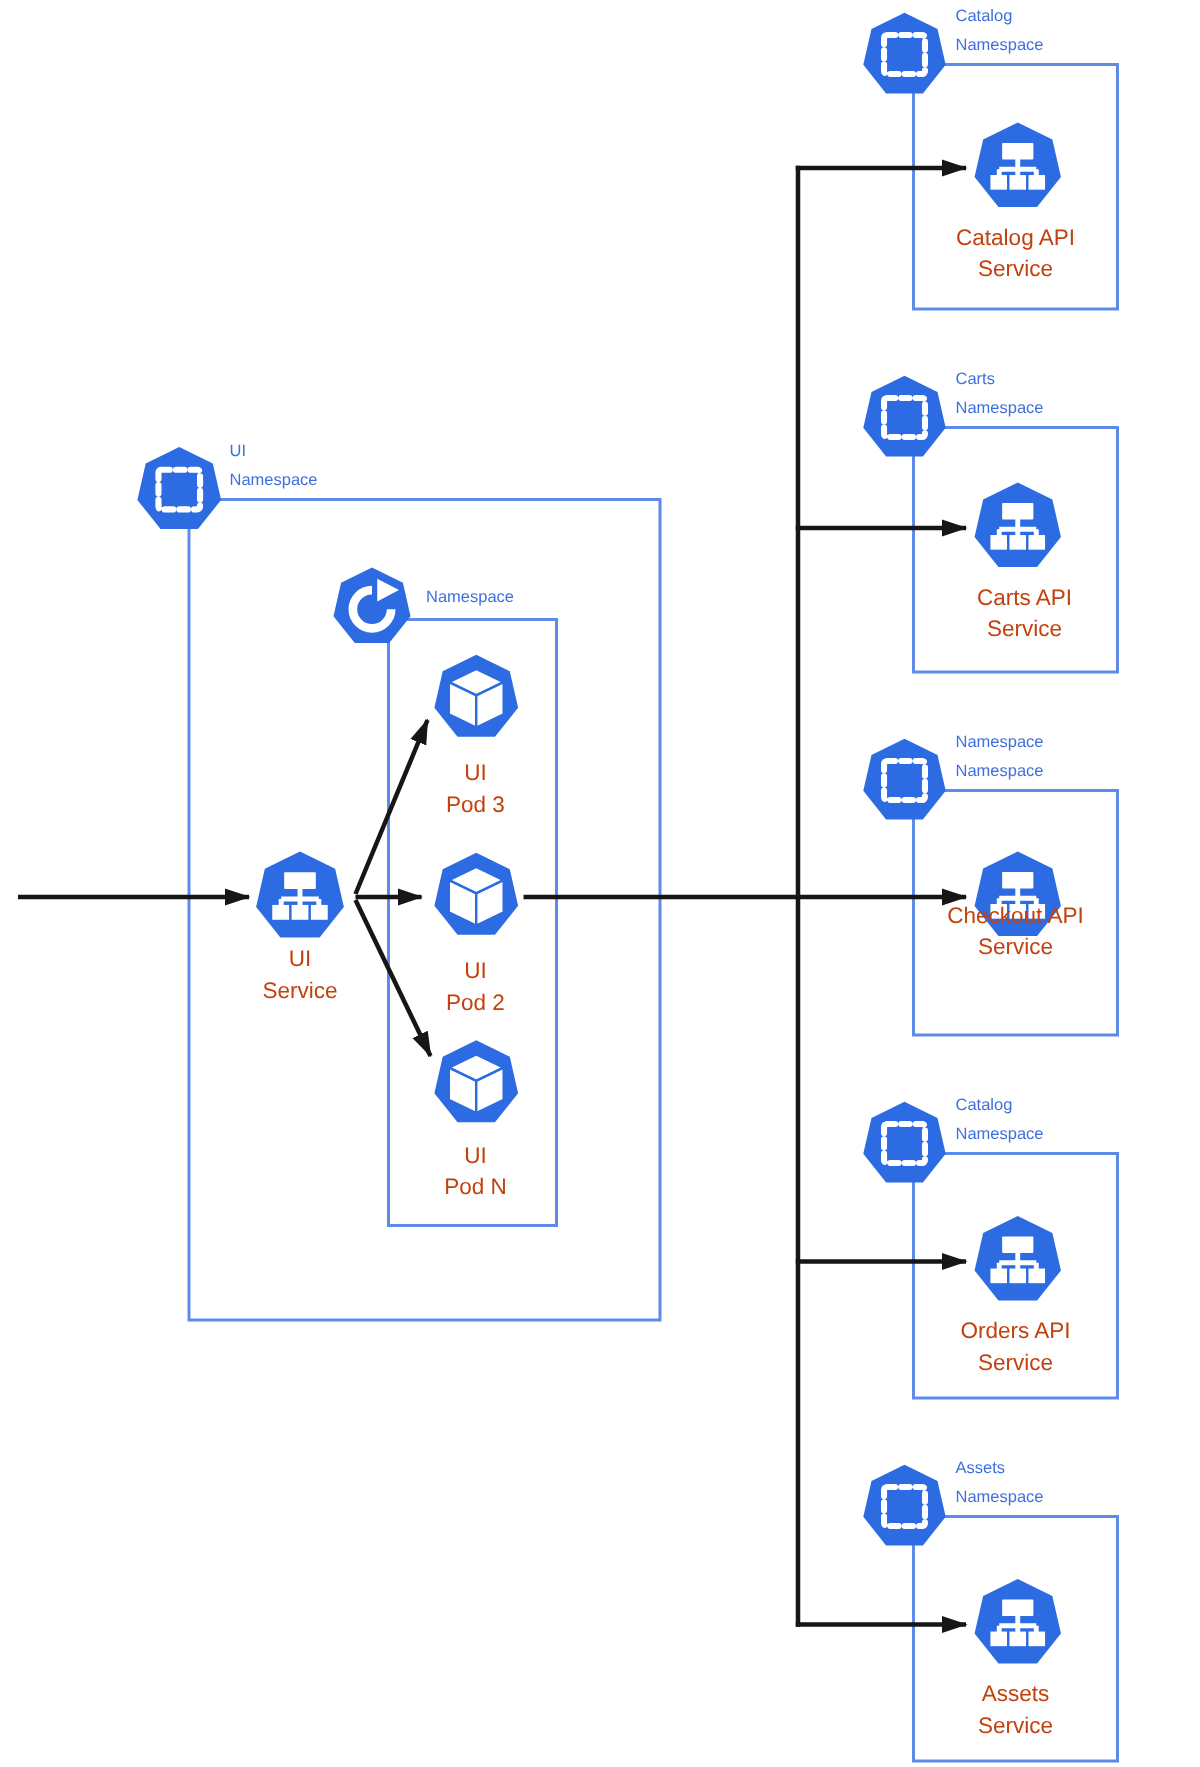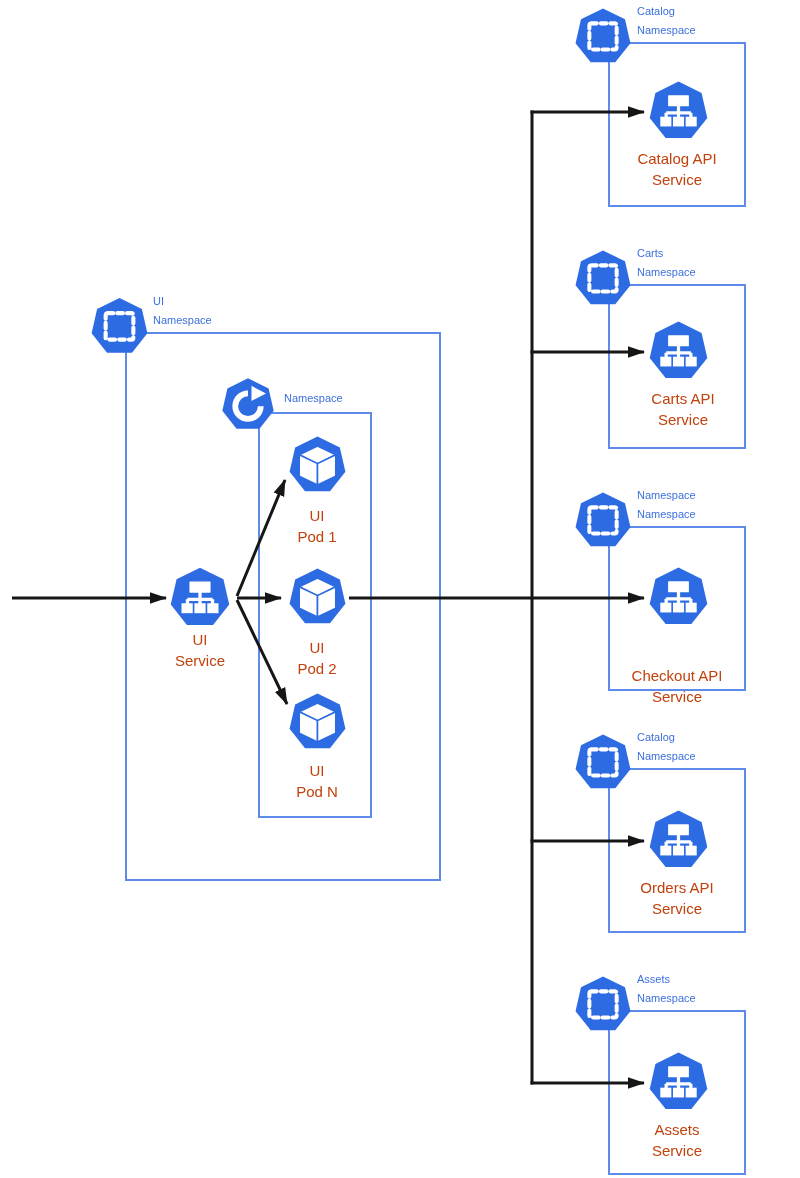--- a/index.html
+++ b/index.html
@@ -100,21 +100,21 @@
   <div class="node-label" style="left:150px;top:629px;width:100px">
     <span>UI</span>
     <span>Service</span>
   </div>
 
   <svg class="icon" style="left:286px;top:434px;width:63px;height:63px">
       <use href="#icon-pod"></use>
     </svg>
   <div class="node-label" style="left:267px;top:505px;width:100px">
     <span>UI</span>
-    <span>Pod 1</span>
+    <span>Pod 3</span>
   </div>
 
   <svg class="icon" style="left:286px;top:566px;width:63px;height:63px">
       <use href="#icon-pod"></use>
     </svg>
   <div class="node-label" style="left:267px;top:637px;width:100px">
     <span>UI</span>
     <span>Pod 2</span>
   </div>
 
@@ -159,21 +159,21 @@
   <svg class="icon" style="left:572px;top:489px;width:62px;height:64px">
       <use href="#icon-ns"></use>
     </svg>
   <div class="blue-label" style="left:637px;top:486px">
     <span>Namespace</span>
     <span>Namespace</span>
   </div>
   <svg class="icon" style="left:646px;top:565px;width:65px;height:65px">
       <use href="#icon-svc"></use>
     </svg>
-  <div class="node-label" style="left:608px;top:665px;width:138px">
+  <div class="node-label" style="left:608px;top:600px;width:138px">
     <span>Checkout API</span>
     <span>Service</span>
   </div>
 
   <svg class="icon" style="left:572px;top:731px;width:62px;height:64px">
       <use href="#icon-ns"></use>
     </svg>
   <div class="blue-label" style="left:637px;top:728px">
     <span>Catalog</span>
     <span>Namespace</span>

